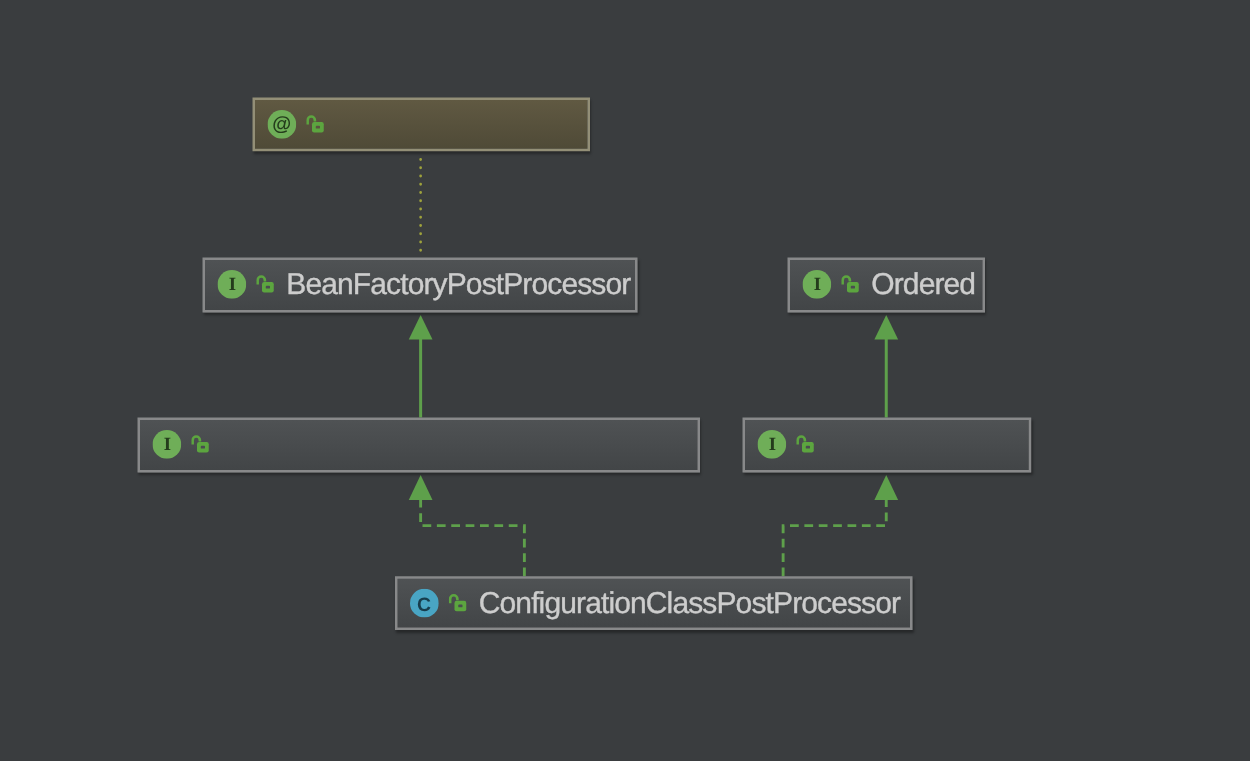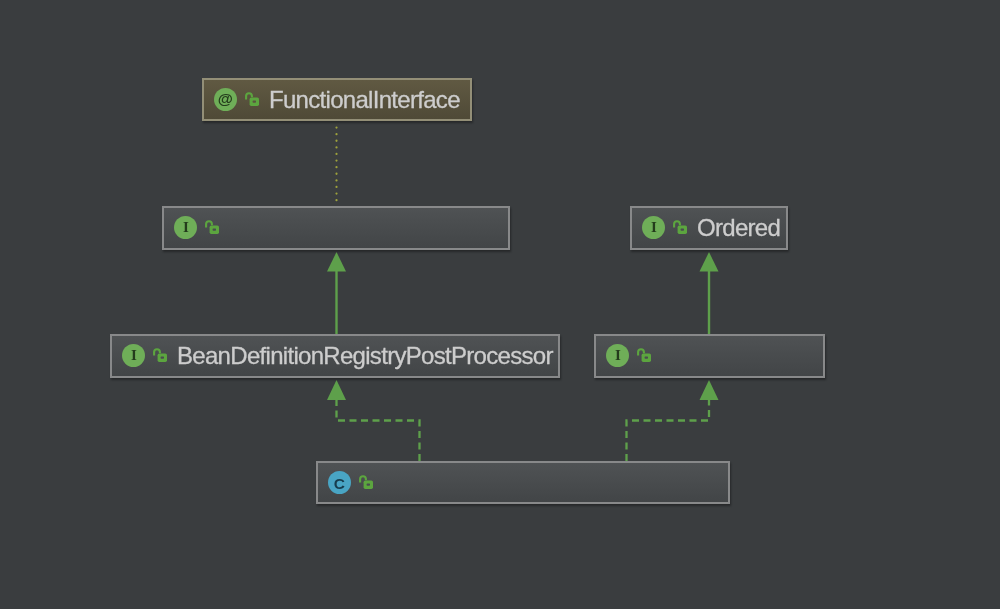--- a/index.html
+++ b/index.html
@@ -40,37 +40,37 @@
         <text x="11" y="16.2" text-anchor="middle" font-family="Liberation Sans" font-size="15.5" font-weight="bold" fill="#243c1c">@</text>
       </svg>
     </span>
     <span class="lk" id="lk1">
       <svg width="15" height="15" viewBox="0 0 15 15">
         <rect x="4.6" y="5.6" width="9.4" height="8.4" rx="1.7" fill="#5ca53f"></rect>
         <rect x="7.6" y="8.6" width="3.4" height="2.2" rx="0.7" fill="#5a5440"></rect>
         <path d="M1.1 7.6 L1.1 4.1 A2.9 2.9 0 0 1 6.9 4.1 L6.9 5.2" fill="none" stroke="#5ca53f" stroke-width="2.1"></path>
       </svg>
     </span>
-  <span class="tx">FunctionalInterface</span>
 </div>
 
 <div class="node" style="left:162px;top:206px;width:348px;height:44px;">
   <span class="ic" id="icI1">
       <svg width="23" height="23" viewBox="0 0 23 23">
         <circle cx="11.5" cy="11.5" r="11.5" fill="#6fae58"></circle>
         <text x="11.5" y="16.4" text-anchor="middle" font-family="Liberation Serif" font-size="15" font-weight="bold" fill="#243c1c">I</text>
       </svg>
     </span>
     <span class="lk" id="lk2">
       <svg width="15" height="15" viewBox="0 0 15 15">
         <rect x="4.6" y="5.6" width="9.4" height="8.4" rx="1.7" fill="#5ca53f"></rect>
         <rect x="7.6" y="8.6" width="3.4" height="2.2" rx="0.7" fill="#4a4d4f"></rect>
         <path d="M1.1 7.6 L1.1 4.1 A2.9 2.9 0 0 1 6.9 4.1 L6.9 5.2" fill="none" stroke="#5ca53f" stroke-width="2.1"></path>
       </svg>
     </span>
+  <span class="tx">BeanFactoryPostProcessor</span>
 </div>
 
 <div class="node" style="left:630px;top:206px;width:158px;height:44px;">
   <span class="ic" id="icI2">
       <svg width="23" height="23" viewBox="0 0 23 23">
         <circle cx="11.5" cy="11.5" r="11.5" fill="#6fae58"></circle>
         <text x="11.5" y="16.4" text-anchor="middle" font-family="Liberation Serif" font-size="15" font-weight="bold" fill="#243c1c">I</text>
       </svg>
     </span>
     <span class="lk" id="lk3">
@@ -90,21 +90,20 @@
         <text x="11.5" y="16.4" text-anchor="middle" font-family="Liberation Serif" font-size="15" font-weight="bold" fill="#243c1c">I</text>
       </svg>
     </span>
     <span class="lk" id="lk4">
       <svg width="15" height="15" viewBox="0 0 15 15">
         <rect x="4.6" y="5.6" width="9.4" height="8.4" rx="1.7" fill="#5ca53f"></rect>
         <rect x="7.6" y="8.6" width="3.4" height="2.2" rx="0.7" fill="#4a4d4f"></rect>
         <path d="M1.1 7.6 L1.1 4.1 A2.9 2.9 0 0 1 6.9 4.1 L6.9 5.2" fill="none" stroke="#5ca53f" stroke-width="2.1"></path>
       </svg>
     </span>
-  <span class="tx">BeanDefinitionRegistryPostProcessor</span>
 </div>
 
 <div class="node" style="left:594px;top:334px;width:231px;height:44px;">
   <span class="ic" id="icI4">
       <svg width="23" height="23" viewBox="0 0 23 23">
         <circle cx="11.5" cy="11.5" r="11.5" fill="#6fae58"></circle>
         <text x="11.5" y="16.4" text-anchor="middle" font-family="Liberation Serif" font-size="15" font-weight="bold" fill="#243c1c">I</text>
       </svg>
     </span>
     <span class="lk" id="lk5">
@@ -123,13 +122,14 @@
         <text x="10.9" y="17.5" text-anchor="middle" font-family="Liberation Sans" font-size="15.5" font-weight="bold" fill="#173d4d">C</text>
       </svg>
     </span>
     <span class="lk" id="lk6">
       <svg width="15" height="15" viewBox="0 0 15 15">
         <rect x="4.6" y="5.6" width="9.4" height="8.4" rx="1.7" fill="#5ca53f"></rect>
         <rect x="7.6" y="8.6" width="3.4" height="2.2" rx="0.7" fill="#4a4d4f"></rect>
         <path d="M1.1 7.6 L1.1 4.1 A2.9 2.9 0 0 1 6.9 4.1 L6.9 5.2" fill="none" stroke="#5ca53f" stroke-width="2.1"></path>
       </svg>
     </span>
+  <span class="tx">ConfigurationClassPostProcessor</span>
 </div>
 
 </body></html>

